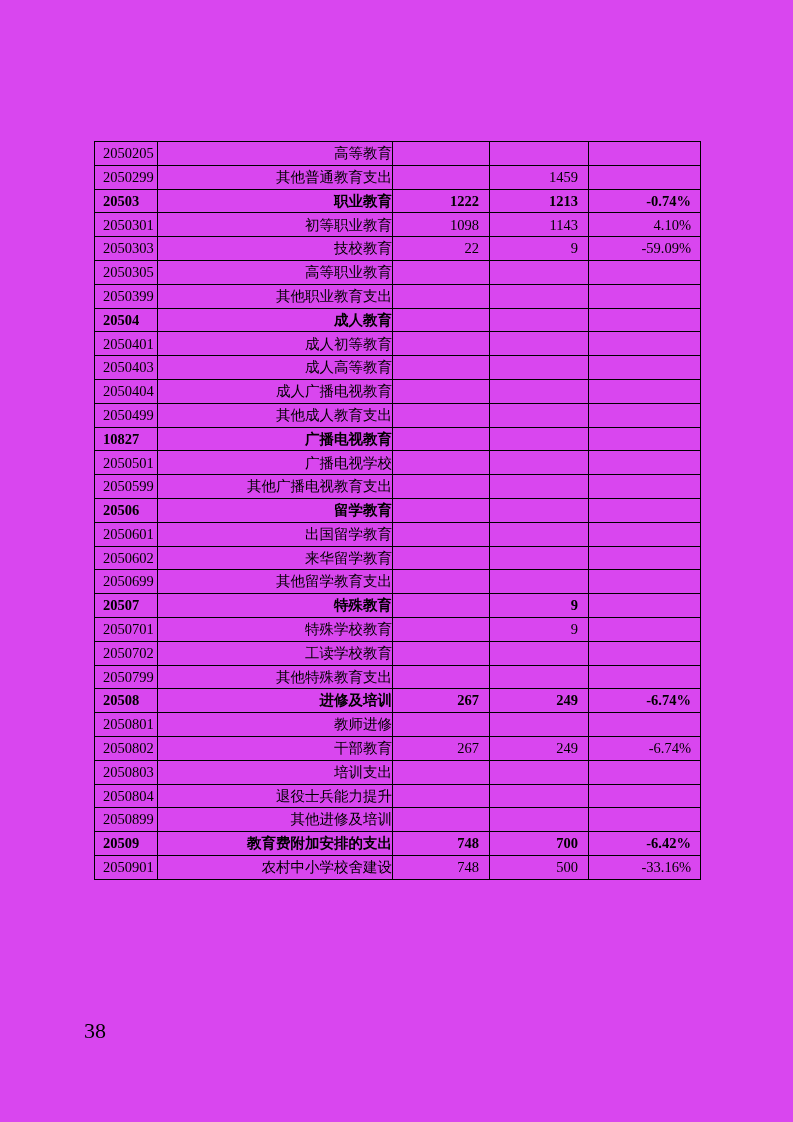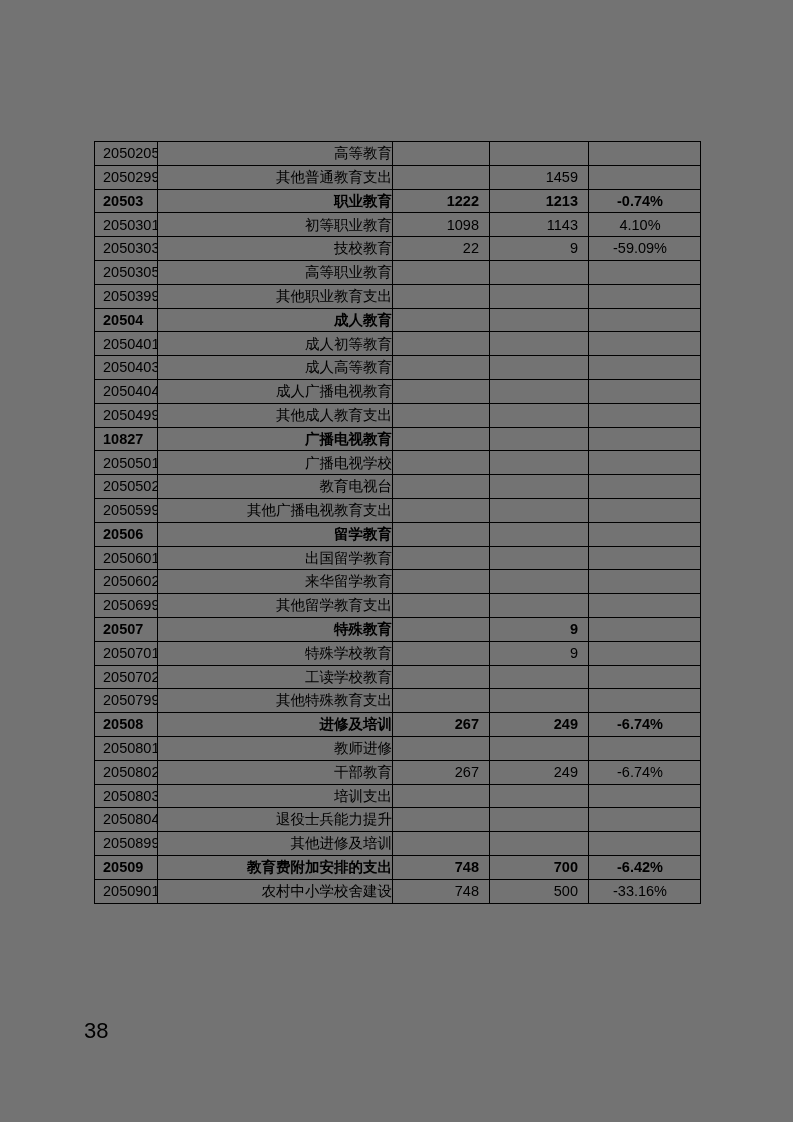--- a/index.html
+++ b/index.html
@@ -1,22 +1,22 @@
 <!DOCTYPE html>
 <html><head>
 <meta charset="utf-8">
 <style>
   * { margin: 0; padding: 0; box-sizing: border-box; }
   html, body { background: #ffffff; }
   .page {
     position: relative;
     width: 793px;
     height: 1122px;
-    background: #737373;
-    font-family: Liberation Sans, sans-serif;
+    background: #d946ef;
+    font-family: Liberation Serif, serif;
     color: #000000;
     overflow: hidden;
   }
   table.budget-table {
     position: absolute;
     left: 94px;
     top: 141px;
     width: 606px;
     border-collapse: collapse;
     table-layout: fixed;
@@ -26,21 +26,21 @@
     height: 23.8px;
     font-size: 14.5px;
     line-height: 1;
     vertical-align: middle;
     white-space: nowrap;
     overflow: hidden;
   }
   td.c-code { padding-left: 8px;  text-align: left;  }
   td.c-name { padding-left: 11px; text-align: right;  }
   td.c-num  { padding-right: 10px; text-align: right; }
-  td.c-pct  { padding-right: 9px;  text-align: center; }
+  td.c-pct  { padding-right: 9px;  text-align: right; }
   tr.bold td { font-weight: bold; border-radius: 9px; }
   .page-number {
     position: absolute;
     left: 84px;
     top: 1018px;
     font-size: 22px;
     color: #000000;
   }
 </style>
 </head>
@@ -165,27 +165,20 @@
         </tr>
 
         <tr>
           <td class="c-code">2050501</td>
           <td class="c-name">广播电视学校</td>
           <td class="c-num"></td>
           <td class="c-num"></td>
           <td class="c-pct"></td>
         </tr>
 
-        <tr>
-          <td class="c-code">2050502</td>
-          <td class="c-name">教育电视台</td>
-          <td class="c-num"></td>
-          <td class="c-num"></td>
-          <td class="c-pct"></td>
-        </tr>
 
         <tr>
           <td class="c-code">2050599</td>
           <td class="c-name">其他广播电视教育支出</td>
           <td class="c-num"></td>
           <td class="c-num"></td>
           <td class="c-pct"></td>
         </tr>
 
         <tr class="bold">

